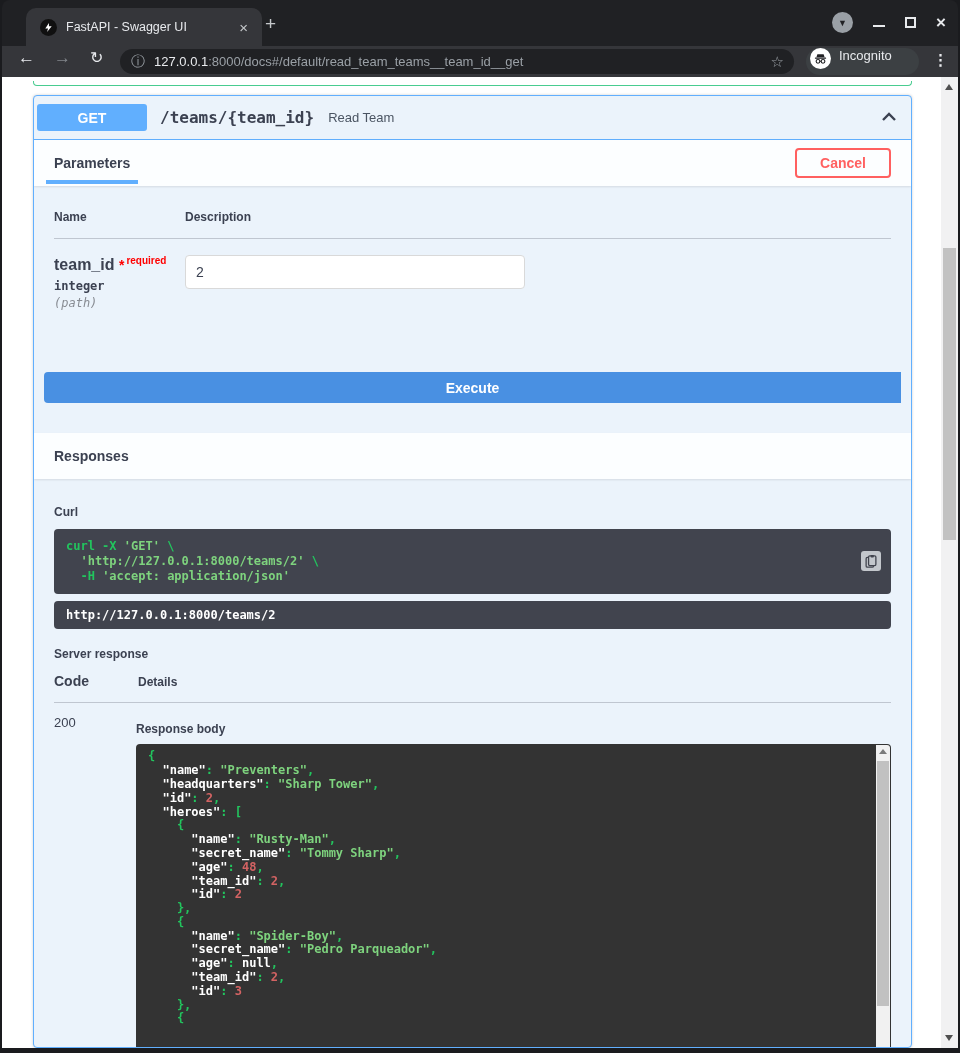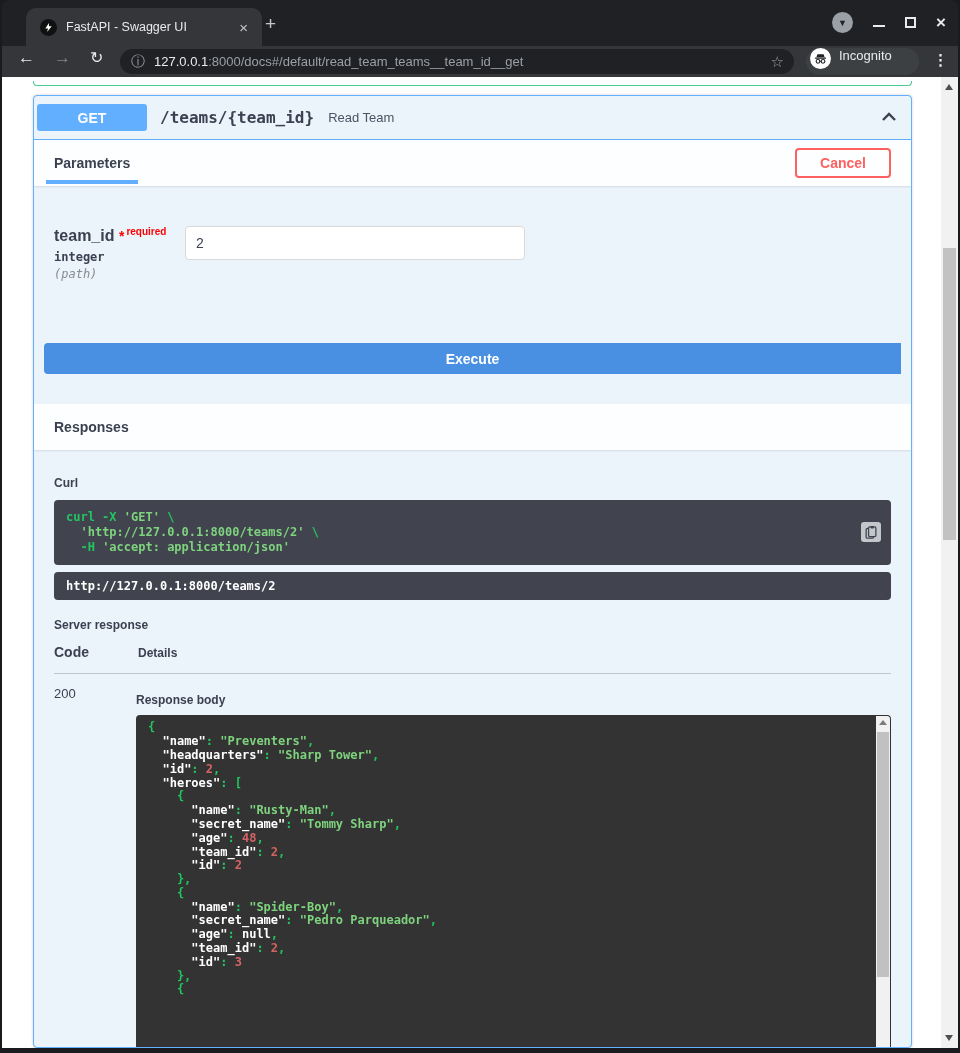--- a/index.html
+++ b/index.html
@@ -162,20 +162,24 @@
               </svg>
           </span>
         </div>
 
         <div class="section-header">
           <div class="tab-h4">Parameters</div>
           <button class="cancel-btn">Cancel</button>
         </div>
 
         <div class="params-body">
+          <div class="cols-header">
+            <div class="col-name-h">Name</div>
+            <div class="col-desc-h">Description</div>
+          </div>
           <div class="param-row">
             <div class="param-meta">
               <div class="param-name"><span>team_id</span> <span class="req-star">*</span><span class="req-label">required</span></div>
               <div class="param-type">integer</div>
               <div class="param-in">(path)</div>
             </div>
             <div>
               <input class="param-input" value="2" style="">
             </div>
           </div>

